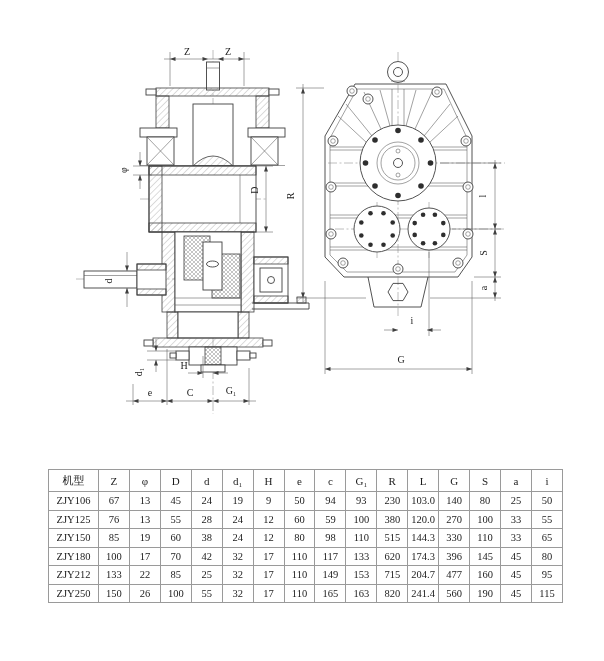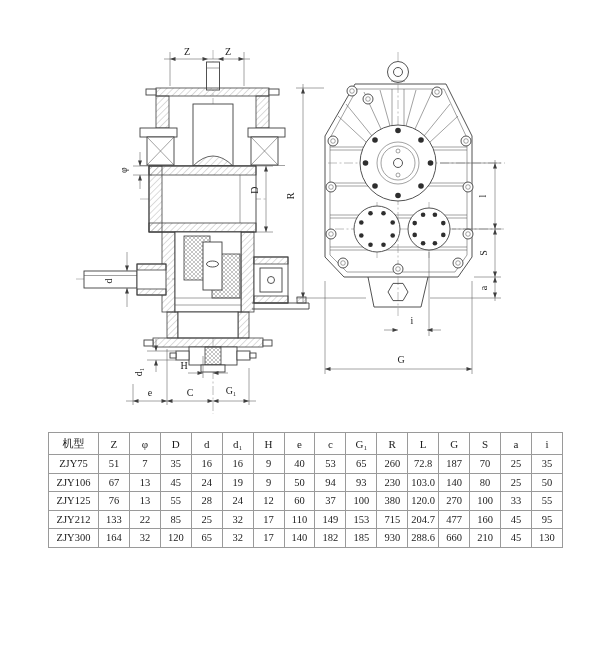--- a/index.html
+++ b/index.html
@@ -15,21 +15,21 @@
   .hp{stroke:#3f3f3f;stroke-width:0.8;}
   .thin{stroke:#555555;fill:none;stroke-width:0.55;}
   .dim{stroke:#5a5a5a;fill:none;stroke-width:0.55;}
   .cl{stroke:#8a8a8a;stroke-width:0.55;stroke-dasharray:9 2.5 2 2.5;fill:none;}
   .ar{fill:#3f3f3f;stroke:none;}
   .bolt{fill:#2e2e2e;stroke:none;}
   .lbl{font-family:"Liberation Serif","DejaVu Serif",serif;font-size:10px;fill:#222222;}
 
   
   .spec-table{
-    position:absolute;left:48px;top:432px;width:515px;
+    position:absolute;left:48px;top:469px;width:515px;
     border-collapse:collapse;table-layout:fixed;
     border:1.5px solid #6e6e6e;
   }
   .spec-table th,.spec-table td{
     border:1px solid #9a9a9a;padding:0;text-align:center;
     color:#1c1c1c;font-weight:normal;overflow:hidden;white-space:nowrap;
   }
   .spec-table th{height:21px;font-size:11px;}
   .spec-table td{height:17.5px;font-size:10.5px;line-height:17.5px;}
   .spec-table th:first-child{width:49px;}
@@ -288,38 +288,20 @@
         <th>R</th>
         <th>L</th>
         <th class="tl">G</th>
         <th class="tl">S</th>
         <th>a</th>
         <th>i</th>
       </tr>
   </thead>
   <tbody>
       <tr>
-        <td>ZJY75</td>
-        <td>51</td>
-        <td>7</td>
-        <td>35</td>
-        <td>16</td>
-        <td>16</td>
-        <td>9</td>
-        <td>40</td>
-        <td>53</td>
-        <td>65</td>
-        <td>260</td>
-        <td>72.8</td>
-        <td class="tl">187</td>
-        <td class="tl">70</td>
-        <td>25</td>
-        <td>35</td>
-      </tr>
-      <tr>
         <td>ZJY106</td>
         <td>67</td>
         <td>13</td>
         <td>45</td>
         <td>24</td>
         <td>19</td>
         <td>9</td>
         <td>50</td>
         <td>94</td>
         <td>93</td>
@@ -332,59 +314,95 @@
       </tr>
       <tr>
         <td>ZJY125</td>
         <td>76</td>
         <td>13</td>
         <td>55</td>
         <td>28</td>
         <td>24</td>
         <td>12</td>
         <td>60</td>
-        <td>37</td>
+        <td>59</td>
         <td>100</td>
         <td>380</td>
         <td>120.0</td>
         <td class="tl">270</td>
         <td class="tl">100</td>
         <td>33</td>
         <td>55</td>
+      </tr>
+      <tr>
+        <td>ZJY150</td>
+        <td>85</td>
+        <td>19</td>
+        <td>60</td>
+        <td>38</td>
+        <td>24</td>
+        <td>12</td>
+        <td>80</td>
+        <td>98</td>
+        <td>110</td>
+        <td>515</td>
+        <td>144.3</td>
+        <td class="tl">330</td>
+        <td class="tl">110</td>
+        <td>33</td>
+        <td>65</td>
+      </tr>
+      <tr>
+        <td>ZJY180</td>
+        <td>100</td>
+        <td>17</td>
+        <td>70</td>
+        <td>42</td>
+        <td>32</td>
+        <td>17</td>
+        <td>110</td>
+        <td>117</td>
+        <td>133</td>
+        <td>620</td>
+        <td>174.3</td>
+        <td class="tl">396</td>
+        <td class="tl">145</td>
+        <td>45</td>
+        <td>80</td>
       </tr>
       <tr>
         <td>ZJY212</td>
         <td>133</td>
         <td>22</td>
         <td>85</td>
         <td>25</td>
         <td>32</td>
         <td>17</td>
         <td>110</td>
         <td>149</td>
         <td>153</td>
         <td>715</td>
         <td>204.7</td>
         <td class="tl">477</td>
         <td class="tl">160</td>
         <td>45</td>
         <td>95</td>
       </tr>
       <tr>
-        <td>ZJY300</td>
-        <td>164</td>
-        <td>32</td>
-        <td>120</td>
-        <td>65</td>
+        <td>ZJY250</td>
+        <td>150</td>
+        <td>26</td>
+        <td>100</td>
+        <td>55</td>
         <td>32</td>
         <td>17</td>
-        <td>140</td>
-        <td>182</td>
-        <td>185</td>
-        <td>930</td>
-        <td>288.6</td>
-        <td class="tl">660</td>
-        <td class="tl">210</td>
+        <td>110</td>
+        <td>165</td>
+        <td>163</td>
+        <td>820</td>
+        <td>241.4</td>
+        <td class="tl">560</td>
+        <td class="tl">190</td>
         <td>45</td>
-        <td>130</td>
+        <td>115</td>
       </tr>
     </tbody>
 </table>
 
 </body></html>

